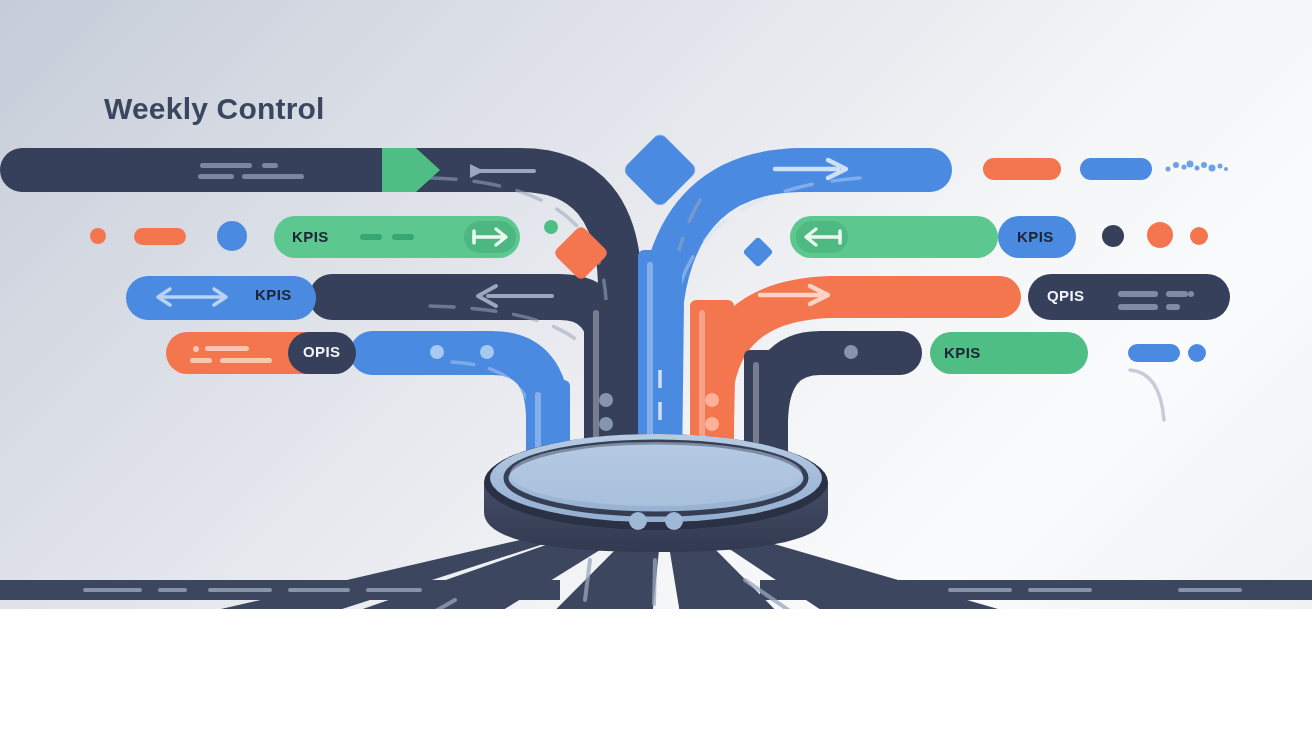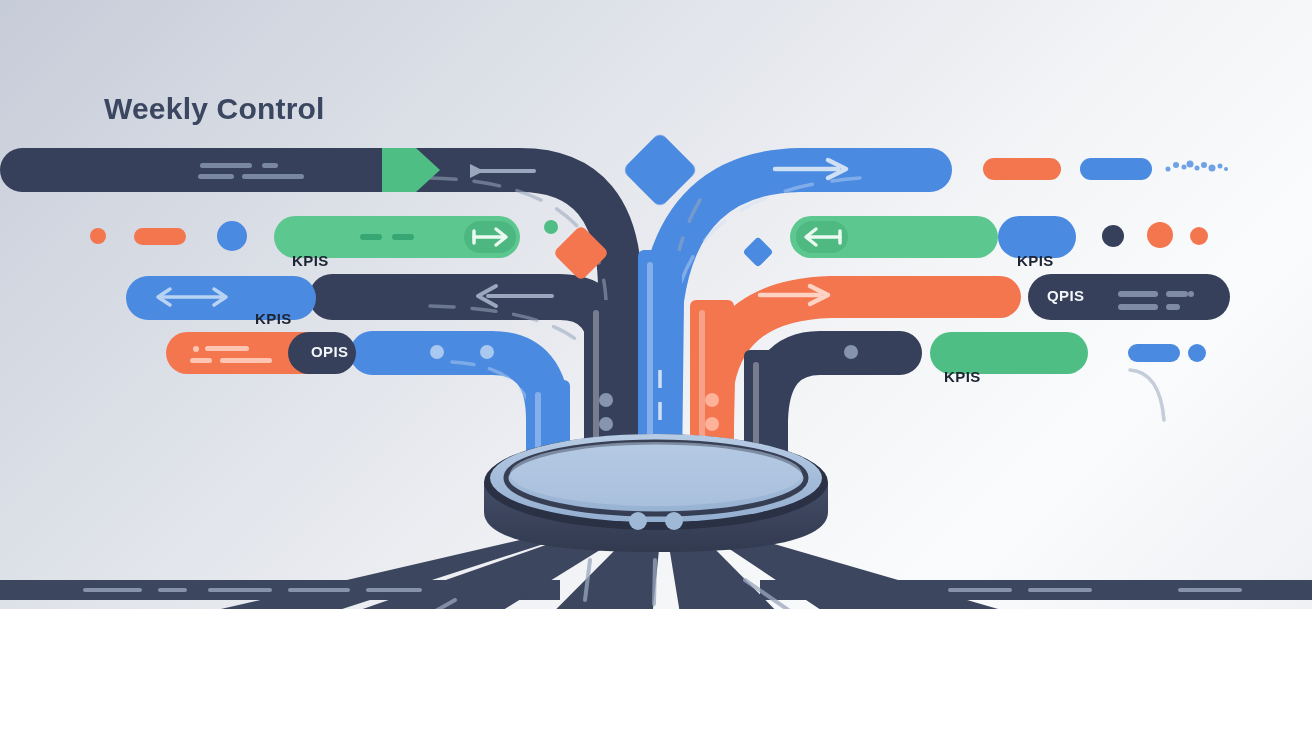--- a/index.html
+++ b/index.html
@@ -21,21 +21,21 @@
     color:#3b4660;
     white-space:nowrap;
   }
   .pill-label{
     position:absolute;
     font-weight:700;
     font-size:15px;
     letter-spacing:.4px;
     white-space:nowrap;
   }
-  .lbl-dark{color:#1d2433;margin-top:24px;}
+  .lbl-dark{color:#1d2433;}
   .lbl-light{color:#f2f5fa;}
 </style>
 </head>
 <body>
 
 <div id="stage">
 
   <svg id="bgsvg" viewBox="0 0 1312 736">
     <defs>
       <linearGradient id="roadFade" x1="0" y1="0" x2="0" y2="1">
@@ -312,18 +312,18 @@
       <rect x="633" y="143" width="54" height="54" rx="8" fill="#4a8ae0" transform="rotate(45 660 170)"></rect>
       <rect x="561" y="233" width="40" height="40" rx="6" fill="#f4764f" transform="rotate(45 581 253)"></rect>
       <rect x="747" y="241" width="22" height="22" rx="4" fill="#4a8ae0" transform="rotate(45 758 252)"></rect>
     </g>
   </svg>
 
   <div class="title">Weekly Control</div>
 
   <div class="pill-label lbl-dark" style="left:292px;top:228px;">KPIS</div>
   <div class="pill-label lbl-dark" style="left:255px;top:286px;">KPIS</div>
-  <div class="pill-label lbl-light" style="left:303px;top:343px;margin-left:8px;">OPIS</div>
+  <div class="pill-label lbl-light" style="left:303px;top:343px;">OPIS</div>
   <div class="pill-label lbl-dark" style="left:1017px;top:228px;">KPIS</div>
   <div class="pill-label lbl-light" style="left:1047px;top:287px;text-align:center;">QPIS</div>
   <div class="pill-label lbl-dark" style="left:944px;top:344px;">KPIS</div>
 
 </div>
 
 </body></html>

